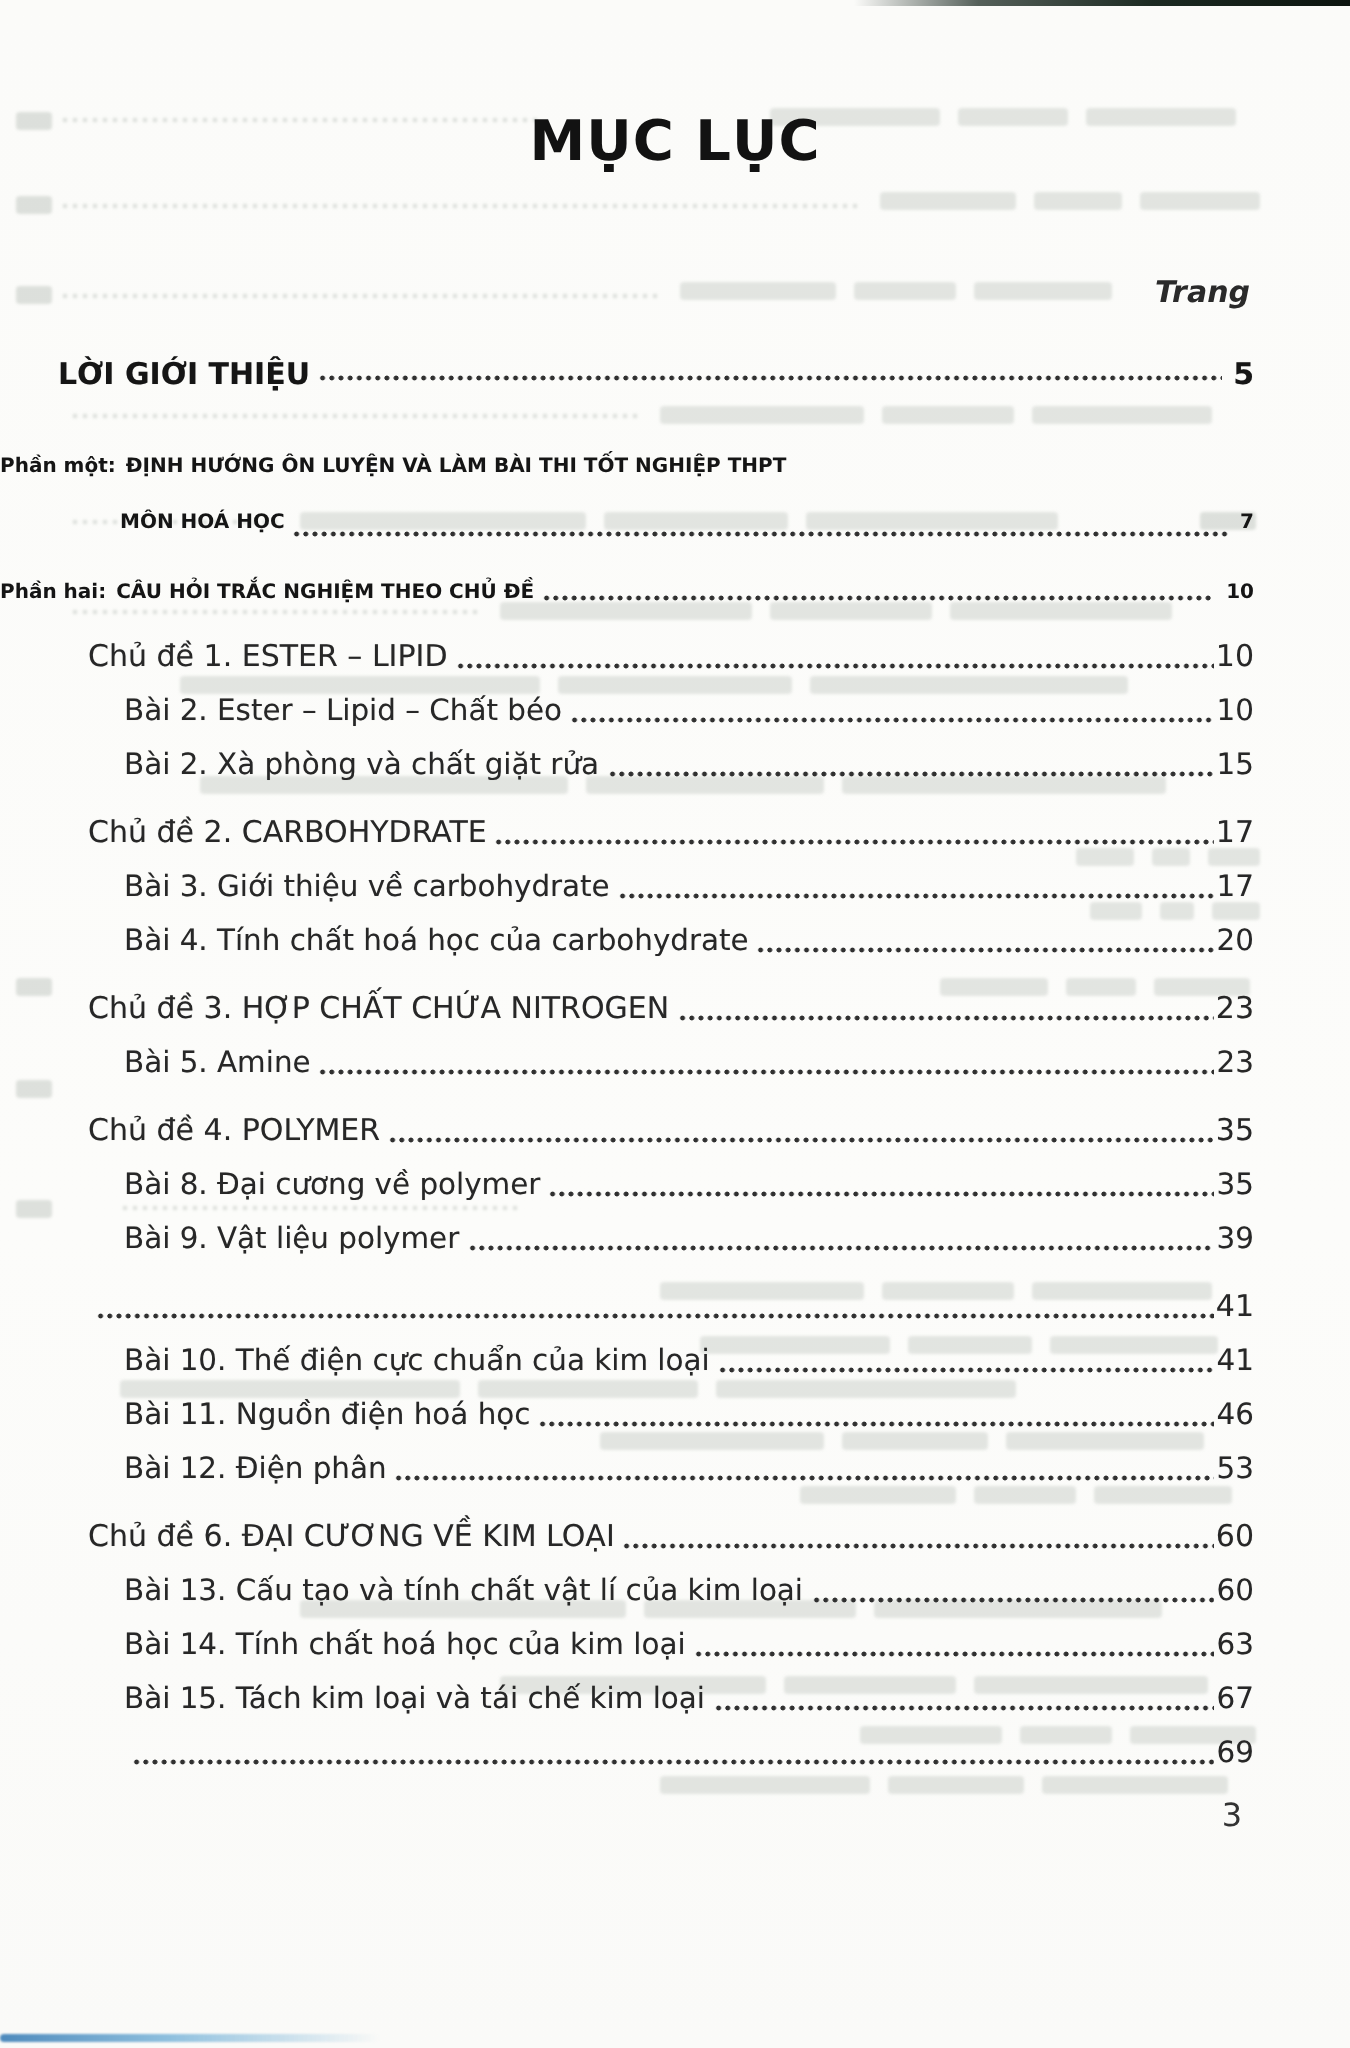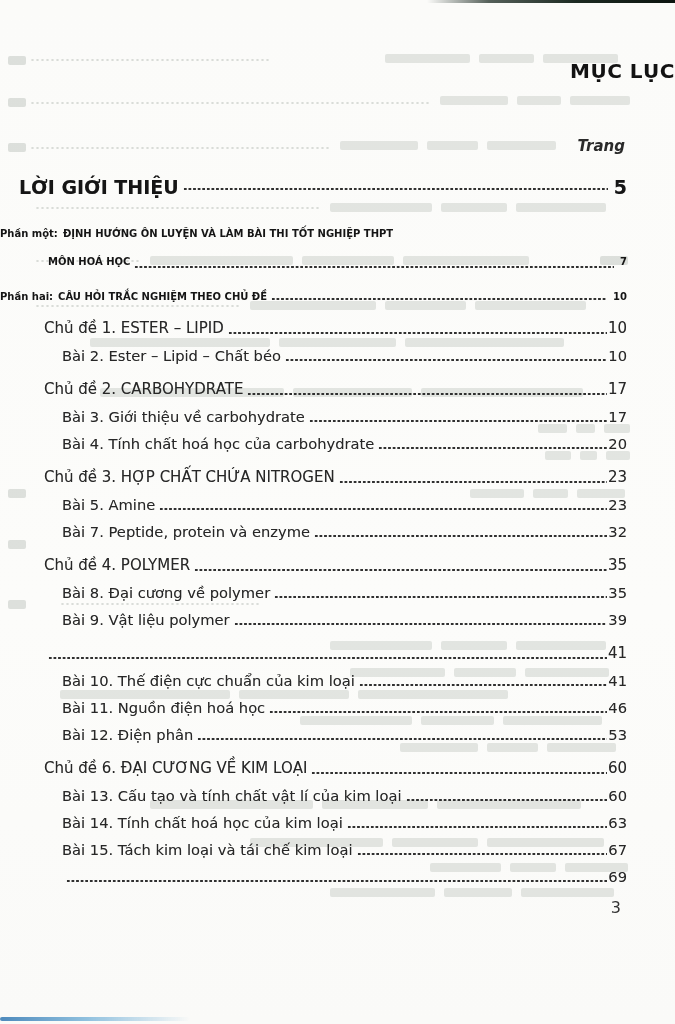--- a/index.html
+++ b/index.html
@@ -24,43 +24,43 @@
   .ghost{position:absolute;filter:blur(0.7px);}
   .ghost-dots{height:4px;opacity:.34;
     background-image:radial-gradient(circle,#9aa39b 1px,rgba(0,0,0,0) 1.3px);
     background-size:5px 4px;background-repeat:repeat-x;background-position:0 60%;}
   .ghost-words{height:9px;opacity:.30;display:flex;gap:9px;}
   .ghost-words i{display:block;height:100%;border-radius:2px;background:#a9b2aa;}
   .ghost-num{height:9px;opacity:.34;border-radius:2px;background:#a2aba3;}
   
   .content{position:relative;z-index:1;}
   .title{
-    margin:56px 0 0;text-align:right;font-size:20px;font-weight:bold;
+    margin:56px 0 0;text-align:center;font-size:28px;font-weight:bold;
     letter-spacing:.5px;line-height:30px;color:#121212;
   }
   .trang{
     margin-top:50px;padding-right:50px;text-align:right;
     font-style:italic;font-weight:bold;font-size:15px;line-height:20px;color:#2a2a2a;
   }
   .row{display:flex;align-items:flex-start;padding-right:48px;
     font-size:15px;line-height:27px;color:#272727;
     text-shadow:0 0 .4px rgba(0,0,0,.25);}
   .lbl,.pre{white-space:nowrap;}
   .pre{margin-right:5px;}
   .leader{
     flex:1;align-self:flex-end;height:6px;min-width:12px;margin:0 1px 6px 4px;
     background-image:radial-gradient(circle,#303030 1.05px,rgba(0,0,0,0) 1.4px);
     background-size:4.6px 6px;background-repeat:repeat-x;background-position:0 55%;
   }
   .pg{white-space:nowrap;}
-  .k-intro{font-weight:bold;font-size:19px;line-height:22px;margin-top:20px;padding-left:19px;color:#151515;}
+  .k-intro{font-weight:bold;font-size:15px;line-height:22px;margin-top:20px;padding-left:29px;color:#151515;}
   .k-intro .pg{padding-left:5px;}
   .k-part{font-weight:bold;font-size:10px;color:#151515;}
   .k-part .part-line{display:flex;align-items:flex-start;padding-right:48px;line-height:28px;}
-  .k-part .cont{padding-left:48px;}
+  .k-part .cont{padding-left:60px;}
   .k-part .pg{padding-left:5px;}
   .part-1{margin-top:22px;}
   .part-2{margin-top:10px;}
   .part-2 .part-line{line-height:22px;}
   .k-chapter{margin-top:7px;padding-left:44px;}
   .k-lesson{padding-left:62px;font-size:14.7px;}
   .folio{margin-top:8px;padding-right:54px;text-align:right;font-size:16px;color:#333;}
 </style>
 </head>
 <body>
@@ -216,20 +216,25 @@
         <div class="row k-chapter">
           <span class="lbl">Chủ đề 1. ESTER – LIPID</span>
           <span class="leader"></span>
           <span class="pg">10</span>
         </div>
         <div class="row k-lesson">
           <span class="lbl">Bài 2. Ester – Lipid – Chất béo</span>
           <span class="leader"></span>
           <span class="pg">10</span>
         </div>
+        <div class="row k-lesson">
+          <span class="lbl">Bài 2. Xà phòng và chất giặt rửa</span>
+          <span class="leader"></span>
+          <span class="pg">15</span>
+        </div>
         <div class="row k-chapter">
           <span class="lbl">Chủ đề 2. CARBOHYDRATE</span>
           <span class="leader"></span>
           <span class="pg">17</span>
         </div>
         <div class="row k-lesson">
           <span class="lbl">Bài 3. Giới thiệu về carbohydrate</span>
           <span class="leader"></span>
           <span class="pg">17</span>
         </div>
@@ -240,25 +245,20 @@
         </div>
         <div class="row k-chapter">
           <span class="lbl">Chủ đề 3. HỢP CHẤT CHỨA NITROGEN</span>
           <span class="leader"></span>
           <span class="pg">23</span>
         </div>
         <div class="row k-lesson">
           <span class="lbl">Bài 5. Amine</span>
           <span class="leader"></span>
           <span class="pg">23</span>
-        </div>
-        <div class="row k-lesson">
-          <span class="lbl">Bài 7. Peptide, protein và enzyme</span>
-          <span class="leader"></span>
-          <span class="pg">32</span>
         </div>
         <div class="row k-chapter">
           <span class="lbl">Chủ đề 4. POLYMER</span>
           <span class="leader"></span>
           <span class="pg">35</span>
         </div>
         <div class="row k-lesson">
           <span class="lbl">Bài 8. Đại cương về polymer</span>
           <span class="leader"></span>
           <span class="pg">35</span>

